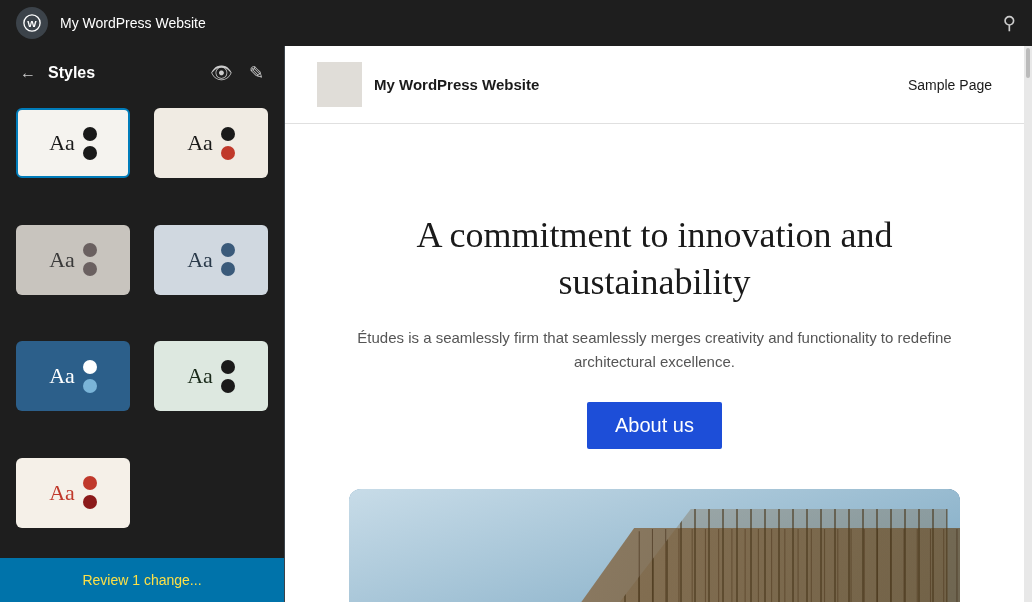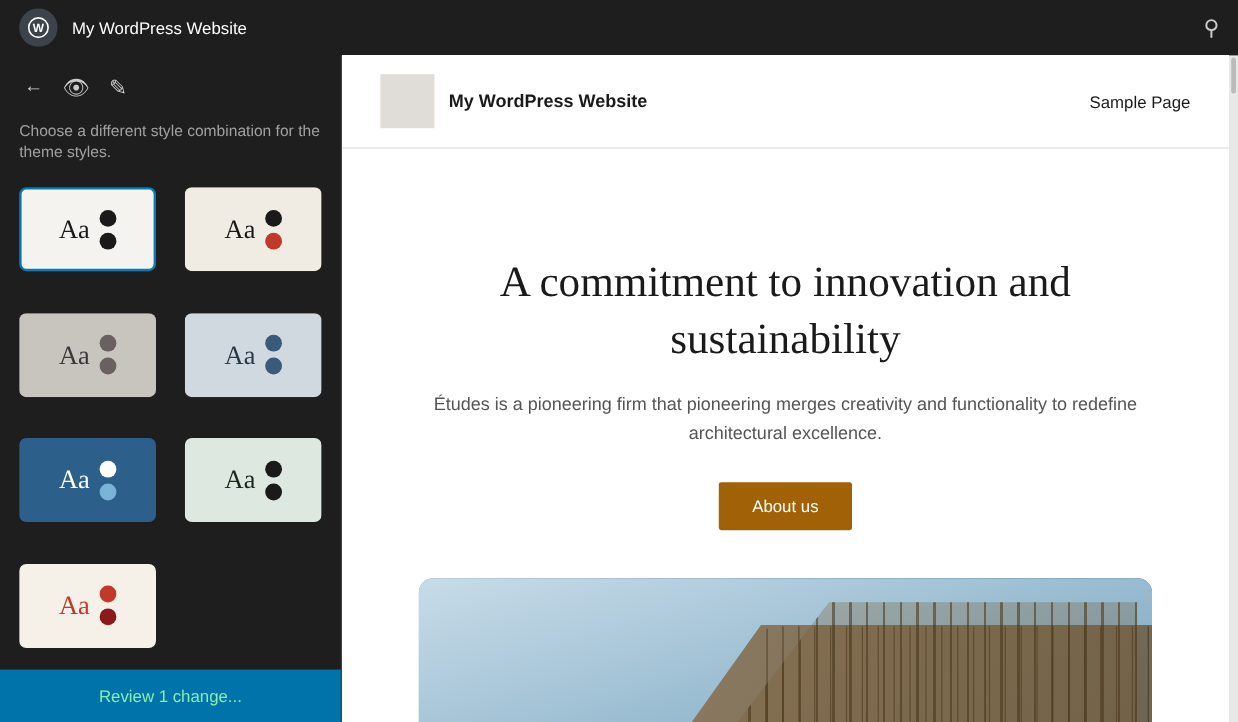--- a/index.html
+++ b/index.html
@@ -162,21 +162,21 @@
       height: 24px;
     }
     .palette-swatch {
       flex: 1;
       border-radius: 3px;
     }
 
     
     .review-btn {
       background: #0073aa;
-      color: #86efac;
+      color: #fde047;
       border: none;
       padding: 14px 16px;
       font-size: 14px;
       font-weight: 500;
       cursor: pointer;
       width: 100%;
       text-align: center;
       flex-shrink: 0;
     }
 
@@ -230,25 +230,25 @@
       margin-bottom: 20px;
       margin-top: 28px;
     }
     .hero-subtitle {
       font-size: 15px;
       color: #555;
       line-height: 1.6;
       margin-bottom: 28px;
     }
     .about-btn {
-      background: #a16207;
+      background: #1d4ed8;
       color: #fff;
       border: none;
       padding: 12px 28px;
-      font-size: 14px;
+      font-size: 20px;
       font-weight: 500;
       cursor: pointer;
       border-radius: 2px;
     }
 
     .building-image {
       margin: 0 32px;
       border-radius: 12px;
       height: 180px;
       background: linear-gradient(135deg, #b0c4d8 0%, #7a9ab8 30%, #5a8aaa 60%, #c8d8e8 100%);
@@ -298,25 +298,25 @@
   <span class="site-name">My WordPress Website</span>
   <span class="search-icon-top">⚲</span>
 </div>
 
 <div class="main-area">
 
   <div class="sidebar">
 
     <div class="sidebar-header">
       <button class="back-btn">←</button>
+      <span class="sidebar-title">Styles</span>
       <button class="sidebar-icon-btn">👁</button>
       <button class="sidebar-icon-btn">✎</button>
     </div>
 
-    <p class="sidebar-description">Choose a different style combination for the theme styles.</p>
 
     <div class="styles-grid">
 
       <div class="style-card card-white-dark selected" style="background:#f5f3ef; border-color:#007cba;">
         <span class="aa-text" style="color:#1a1a1a; font-family:Georgia,serif;">Aa</span>
         <div class="dots">
           <div class="dot-large" style="background:#1a1a1a;width:14px;height:14px;border-radius:50%;"></div>
           <div class="dot-large" style="background:#1a1a1a;width:14px;height:14px;border-radius:50%;"></div>
         </div>
       </div>
@@ -381,21 +381,21 @@
     <div class="website-header">
       <div class="website-logo-placeholder"></div>
       <span class="website-site-name">My WordPress Website</span>
       <nav class="website-nav">
         <span>Sample Page</span>
       </nav>
     </div>
 
     <div class="hero-section">
       <h1 class="hero-title">A commitment to innovation and sustainability</h1>
-      <p class="hero-subtitle">Études is a pioneering firm that pioneering merges creativity and functionality to redefine architectural excellence.</p>
+      <p class="hero-subtitle">Études is a seamlessly firm that seamlessly merges creativity and functionality to redefine architectural excellence.</p>
       <button class="about-btn">About us</button>
     </div>
 
     <div style="padding: 0 32px 20px;">
       <div class="building-image">
         <div class="building-image-inner">
           
           <svg width="100%" height="100%" viewBox="0 0 600 180" preserveAspectRatio="xMidYMid slice">
 
             <defs>

